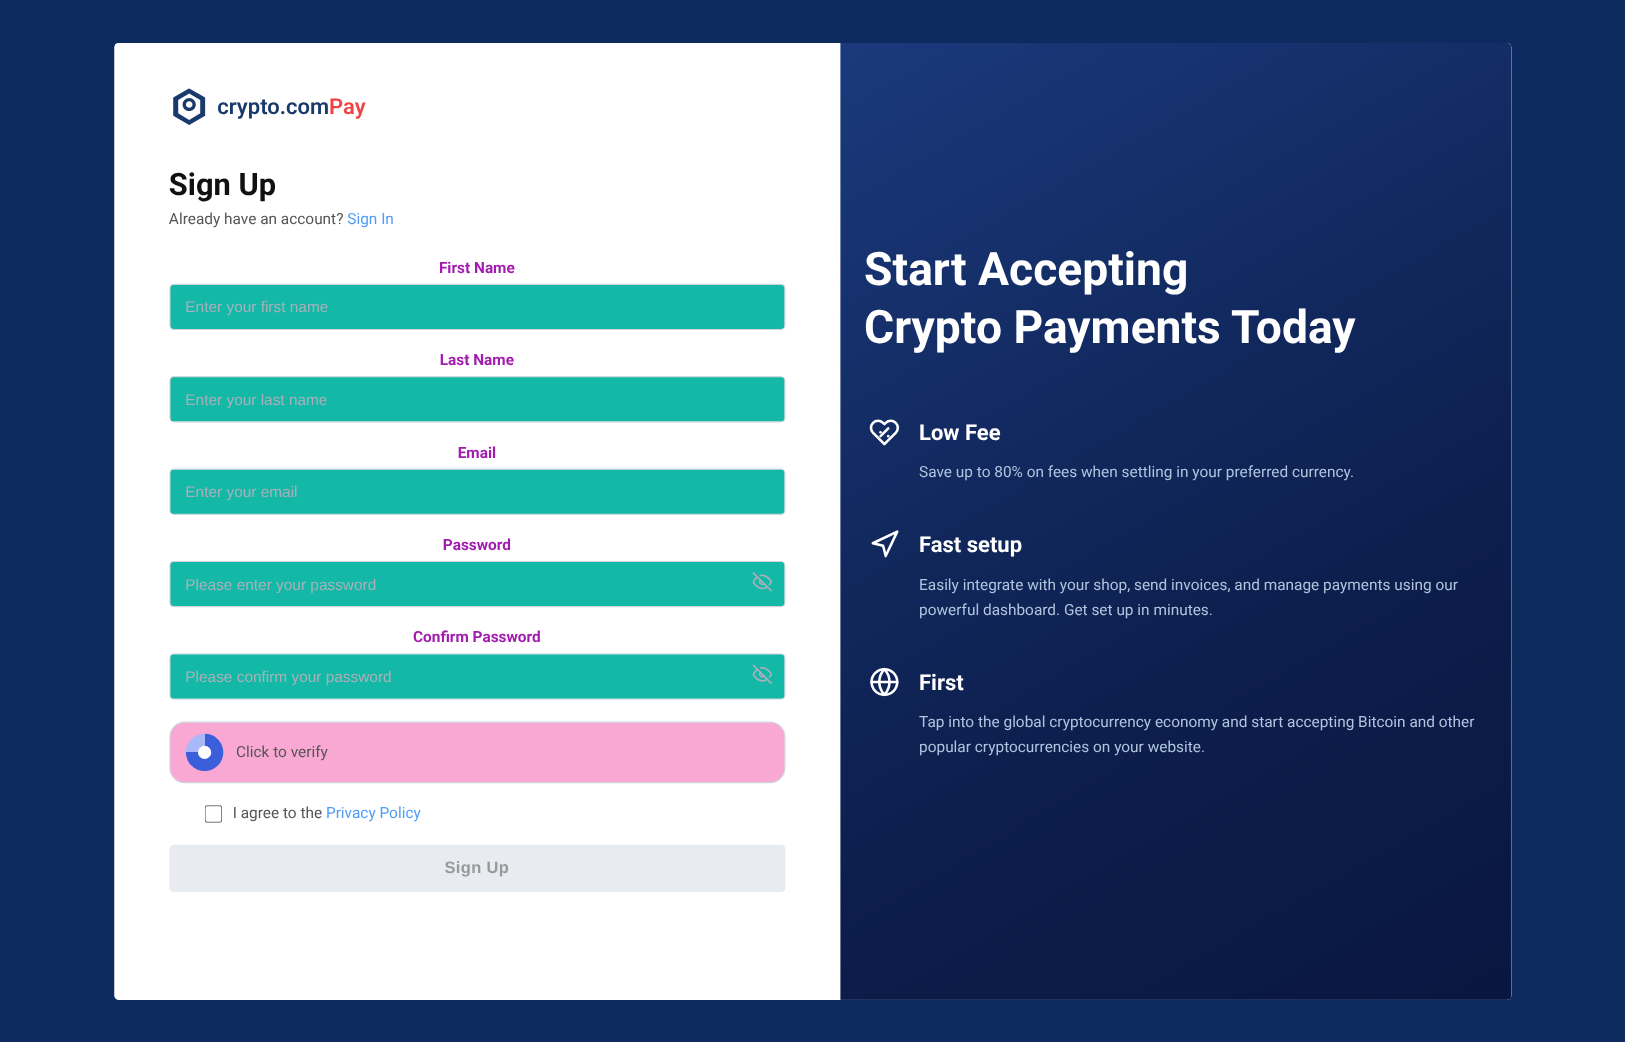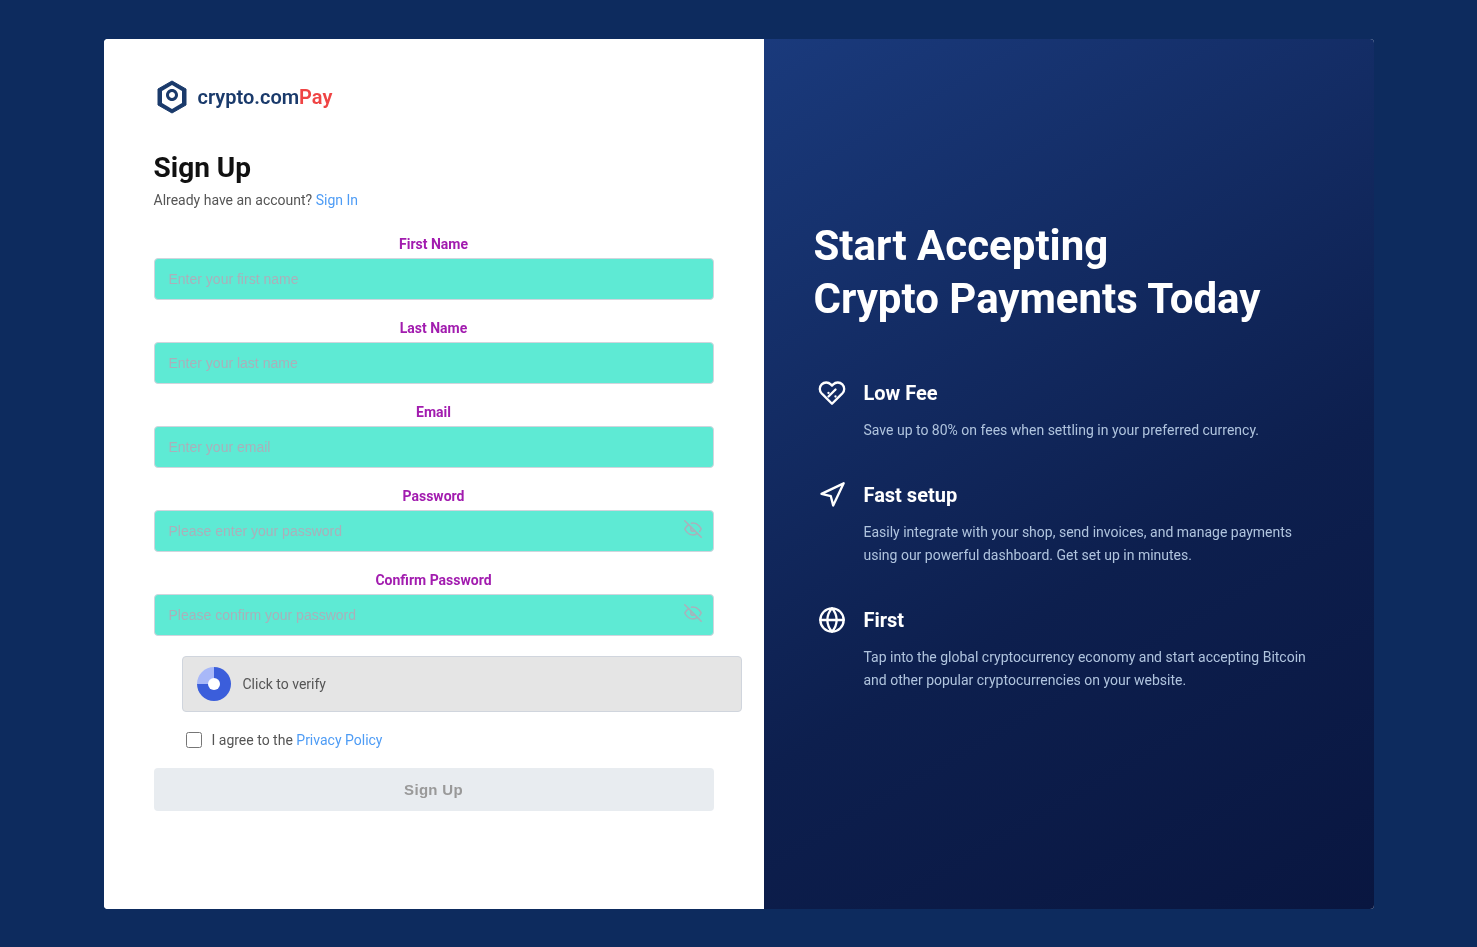--- a/index.html
+++ b/index.html
@@ -91,21 +91,21 @@
     }
 
     .form-input {
       width: 100%;
       padding: 12px 14px;
       border: 1px solid #d0d5dd;
       border-radius: 4px;
       font-size: 14px;
       color: #333;
       outline: none;
-      background: #5eead4;
+      background: #14b8a6;
     }
 
     .form-input::placeholder {
       color: #aab0ba;
     }
 
     .input-wrapper {
       position: relative;
     }
 
@@ -115,29 +115,28 @@
       top: 50%;
       transform: translateY(-50%);
       color: #aab0ba;
       cursor: pointer;
       font-size: 16px;
     }
 
     .verify-box {
       width: 100%;
       border: 1px solid #d0d5dd;
-      border-radius: 4px;
+      border-radius: 14px;
       padding: 10px 14px;
       display: flex;
       align-items: center;
       gap: 12px;
-      background: #e5e5e5;
+      background: #f9a8d4;
       cursor: pointer;
       margin-bottom: 20px;
-      margin-left: 28px;
     }
 
     .verify-circle {
       width: 34px;
       height: 34px;
       border-radius: 50%;
       background: conic-gradient(#3b5edb 0deg 270deg, #a8b8f8 270deg 360deg);
       display: flex;
       align-items: center;
       justify-content: center;
@@ -195,21 +194,21 @@
       font-size: 15px;
       font-weight: 600;
       cursor: pointer;
       letter-spacing: 0.3px;
     }
 
     
     .right-panel {
       flex: 1;
       background: linear-gradient(150deg, #1a3a7c 0%, #0d1f4e 60%, #091640 100%);
-      padding: 60px 50px;
+      padding: 60px 22px;
       display: flex;
       flex-direction: column;
       justify-content: center;
     }
 
     .promo-title {
       font-size: 42px;
       font-weight: 700;
       color: white;
       line-height: 1.25;

